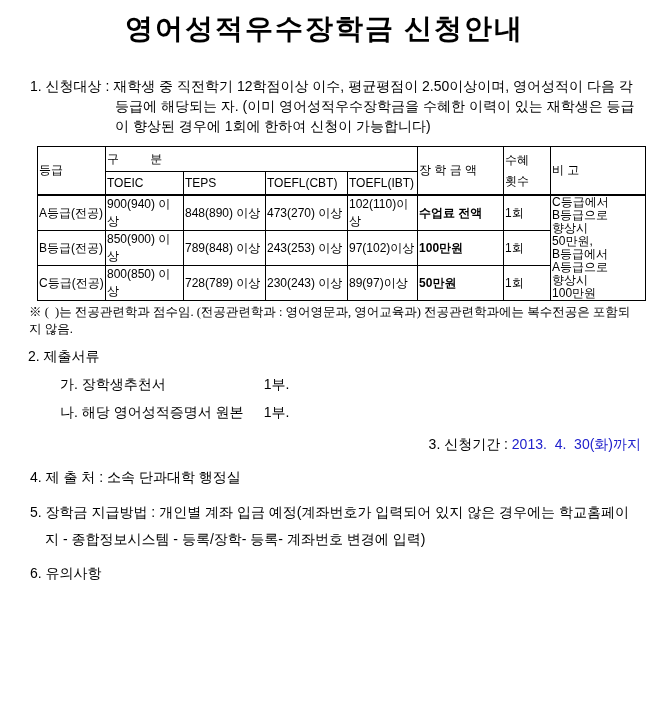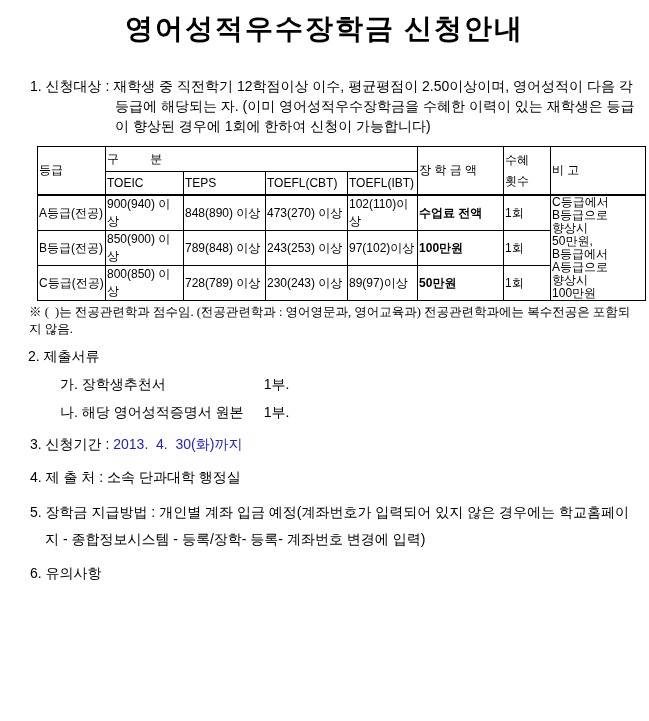--- a/index.html
+++ b/index.html
@@ -15,21 +15,21 @@
   }
   .intro{
     font-size:14px;line-height:22px;margin:42px 0 0 0;
     text-indent:46px;
   }
   .sec{font-size:14px;margin:0;}
   .s1{margin-top:28px;line-height:20px;padding-left:107px;text-indent:-85px;}
   .s2{margin-top:10px;margin-left:20px;}
   .doc-line{margin:10px 0 0 52px;font-size:14px;}
   .doc-name{display:inline-block;width:182px;}
-  .s3{margin-top:14px;margin-left:22px;}
+  .s3{margin-top:14px;margin-left:22px;text-align:right;}
   .s4{margin-top:15px;margin-left:22px;}
   .s5{margin-top:12px;line-height:27px;padding-left:37px;text-indent:-15px;}
   .s6{margin-top:12px;margin-left:22px;}
   .note-line{margin-top:10px;font-size:14px;line-height:24px;padding-left:87px;text-indent:-35px;}
   .blue{color:#2021cc;white-space:pre-wrap;}
 
   table.grade{
     table-layout:fixed;border-collapse:collapse;
     margin:10px 0 0 29px;border:1px solid #d946ef;
     font-size:12px;text-align:left;width:608px;

